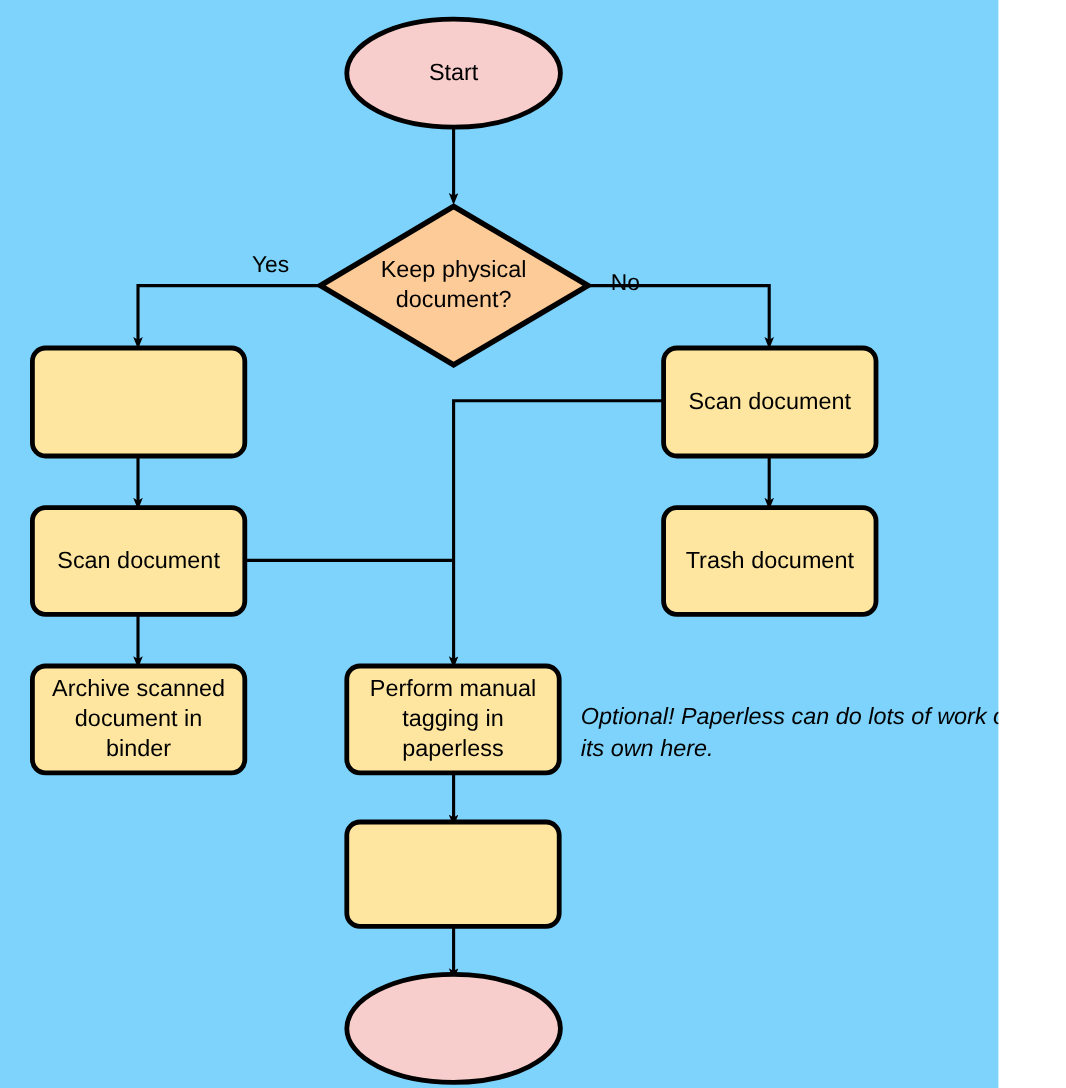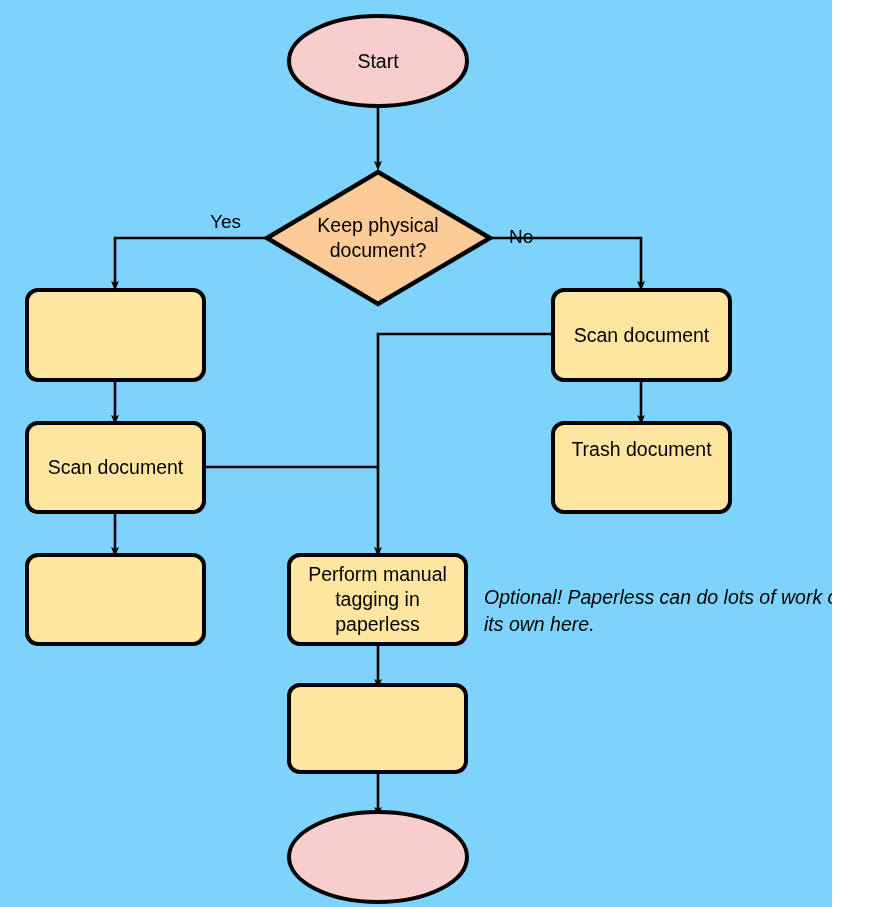--- a/index.html
+++ b/index.html
@@ -130,24 +130,27 @@
   </svg>
 
   <div class="node-text" style="left:289px; top:16px; width:178px; height:90px;">Start</div>
 
   <div class="node-text" style="left:278px; top:192px; width:200px; height:92px;">Keep physical
 document?</div>
 
 
   <div class="node-text" style="left:27px; top:423px; width:177px; height:89px;">Scan document</div>
 
+  <div class="node-text" style="left:27px; top:555px; width:177px; height:89px;">Archive scanned
+document in
+binder</div>
 
   <div class="node-text" style="left:553px; top:290px; width:177px; height:90px;">Scan document</div>
 
-  <div class="node-text" style="left:553px; top:405px; width:177px; height:89px;">Trash document</div>
+  <div class="node-text" style="left:553px; top:423px; width:177px; height:89px;">Trash document</div>
 
   <div class="node-text" style="left:289px; top:555px; width:177px; height:89px;">Perform manual
 tagging in
 paperless</div>
 
 
 
   <div class="edge-label" style="left:210px; top:211px;">Yes</div>
 
   <div class="edge-label" style="left:509px; top:226px;">No</div>

